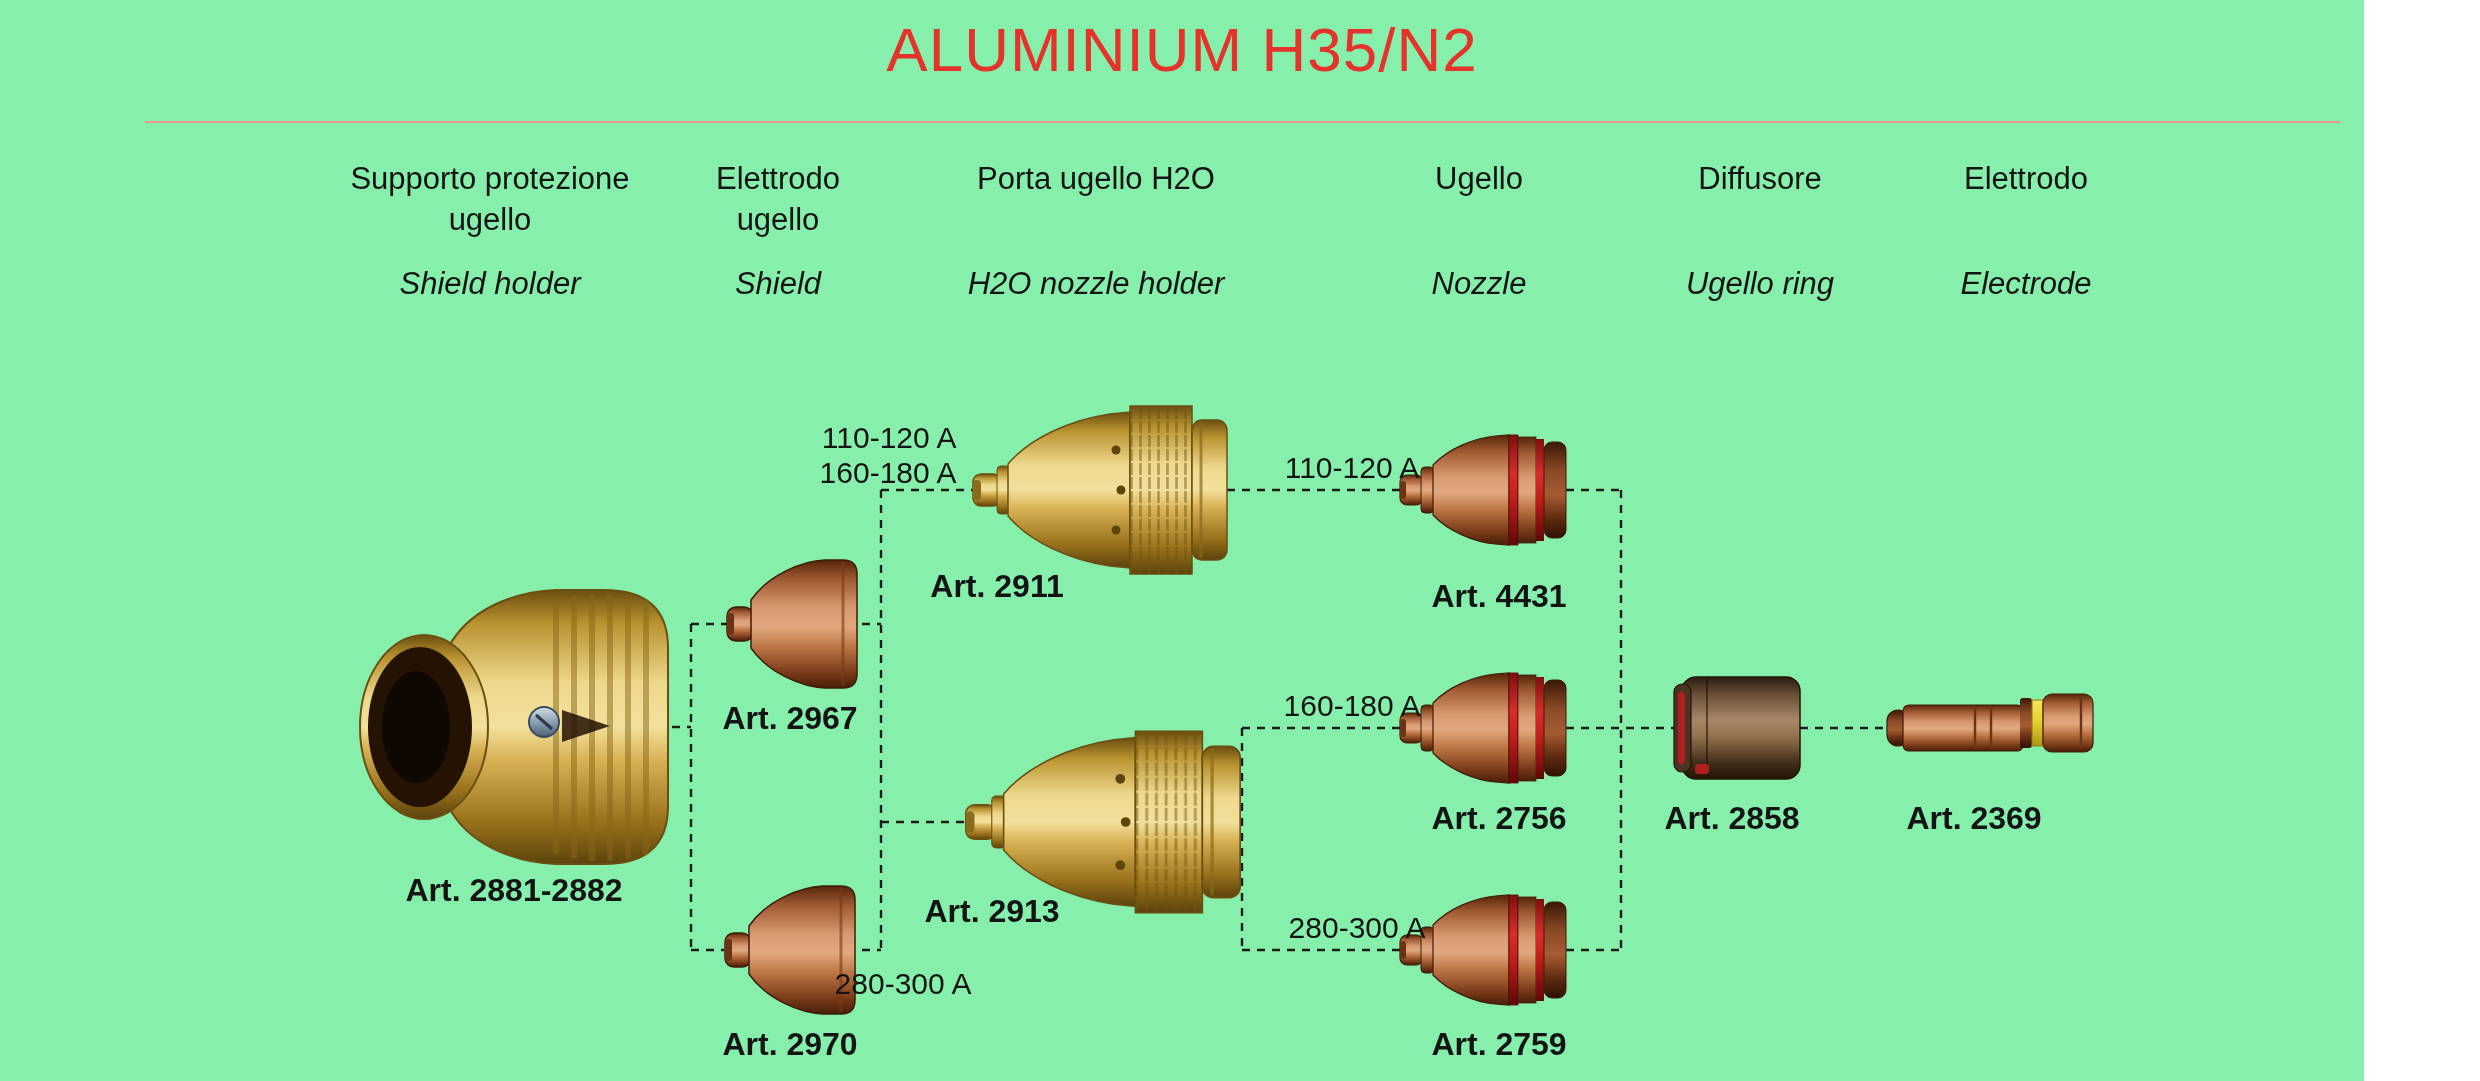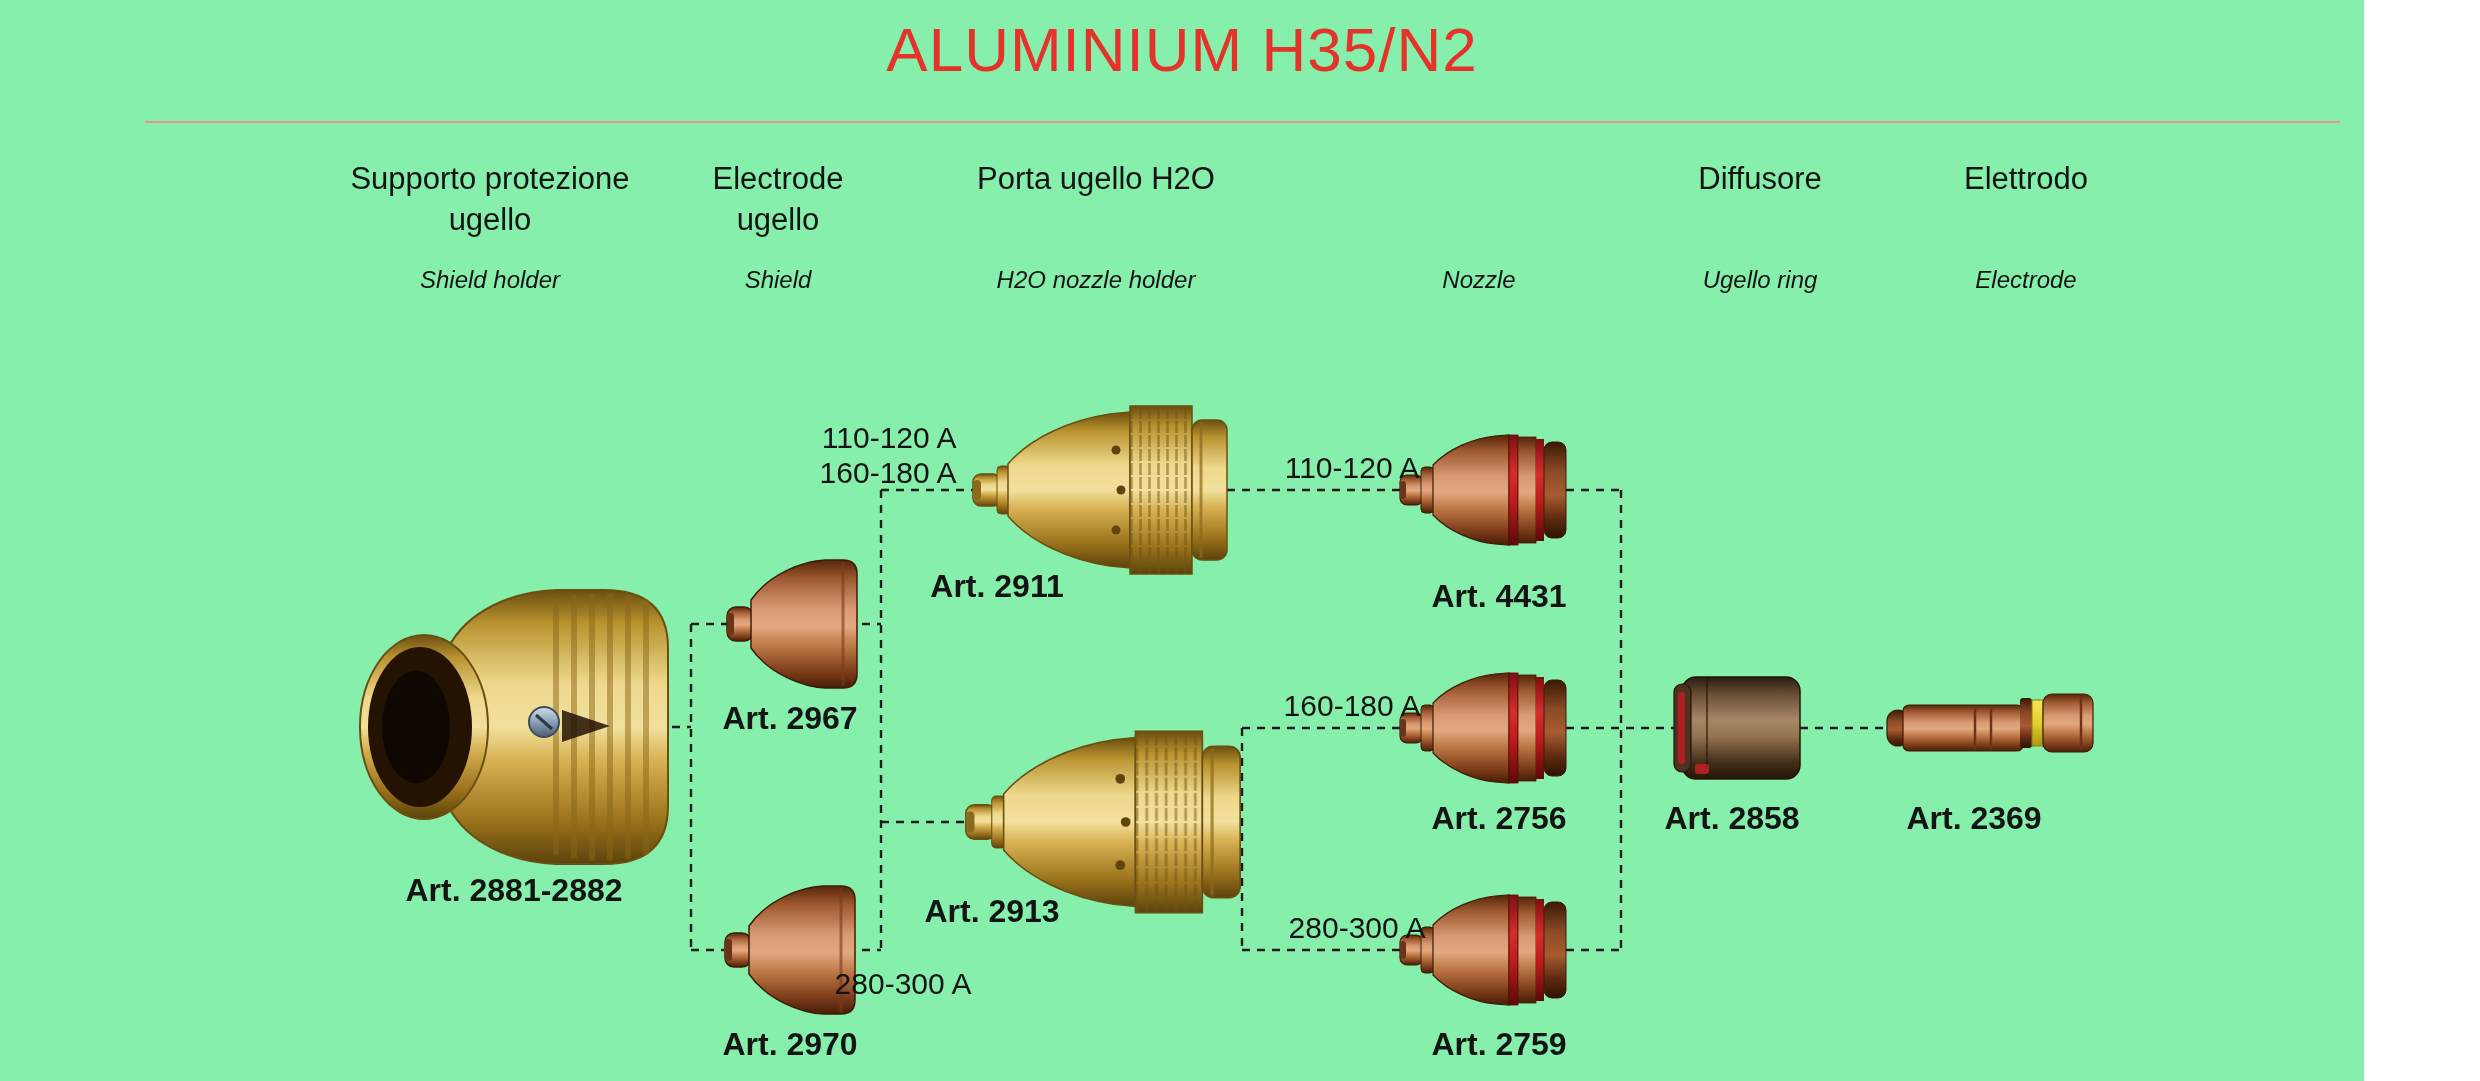--- a/index.html
+++ b/index.html
@@ -13,43 +13,44 @@
   }
   .rule{
     position:absolute;top:121px;left:145px;width:2195px;height:2px;background:#e89694;
   }
   .colhead{
     position:absolute;top:158px;transform:translateX(-50%);
     text-align:center;font-size:31px;line-height:41px;color:#141414;
   }
   .colen{
     position:absolute;top:266px;transform:translateX(-50%);
-    text-align:right;font-style:italic;font-size:24px;color:#141414;white-space:nowrap;
+    text-align:right;font-style:italic;font-size:31px;color:#141414;white-space:nowrap;
   }
   .art{
     position:absolute;transform:translateX(-50%);
     font-size:32px;font-weight:bold;white-space:nowrap;color:#141414;
   }
   .amp{
     position:absolute;transform:translateX(-50%);
     font-size:30px;line-height:35px;white-space:pre-line;text-align:right;color:#141414;
   }
   svg.diagram{position:absolute;left:0;top:0;}
 </style>
 </head>
 <body>
 
 <div class="page">
 
   <h1 class="title">ALUMINIUM H35/N2</h1>
   <div class="rule"></div>
 
   <div class="colhead" style="left:490px;width:345px">Supporto protezione ugello</div>
-  <div class="colhead" style="left:778px;width:215px">Electrode ugello</div>
+  <div class="colhead" style="left:778px;width:215px">Elettrodo ugello</div>
   <div class="colhead" style="left:1096px;width:420px">Porta ugello H2O</div>
+  <div class="colhead" style="left:1479px;width:300px">Ugello</div>
   <div class="colhead" style="left:1760px;width:300px">Diffusore</div>
   <div class="colhead" style="left:2026px;width:300px">Elettrodo</div>
 
   <div class="colen" style="left:490px">Shield holder</div>
   <div class="colen" style="left:778px">Shield</div>
   <div class="colen" style="left:1096px">H2O nozzle holder</div>
   <div class="colen" style="left:1479px">Nozzle</div>
   <div class="colen" style="left:1760px">Ugello ring</div>
   <div class="colen" style="left:2026px">Electrode</div>
 

